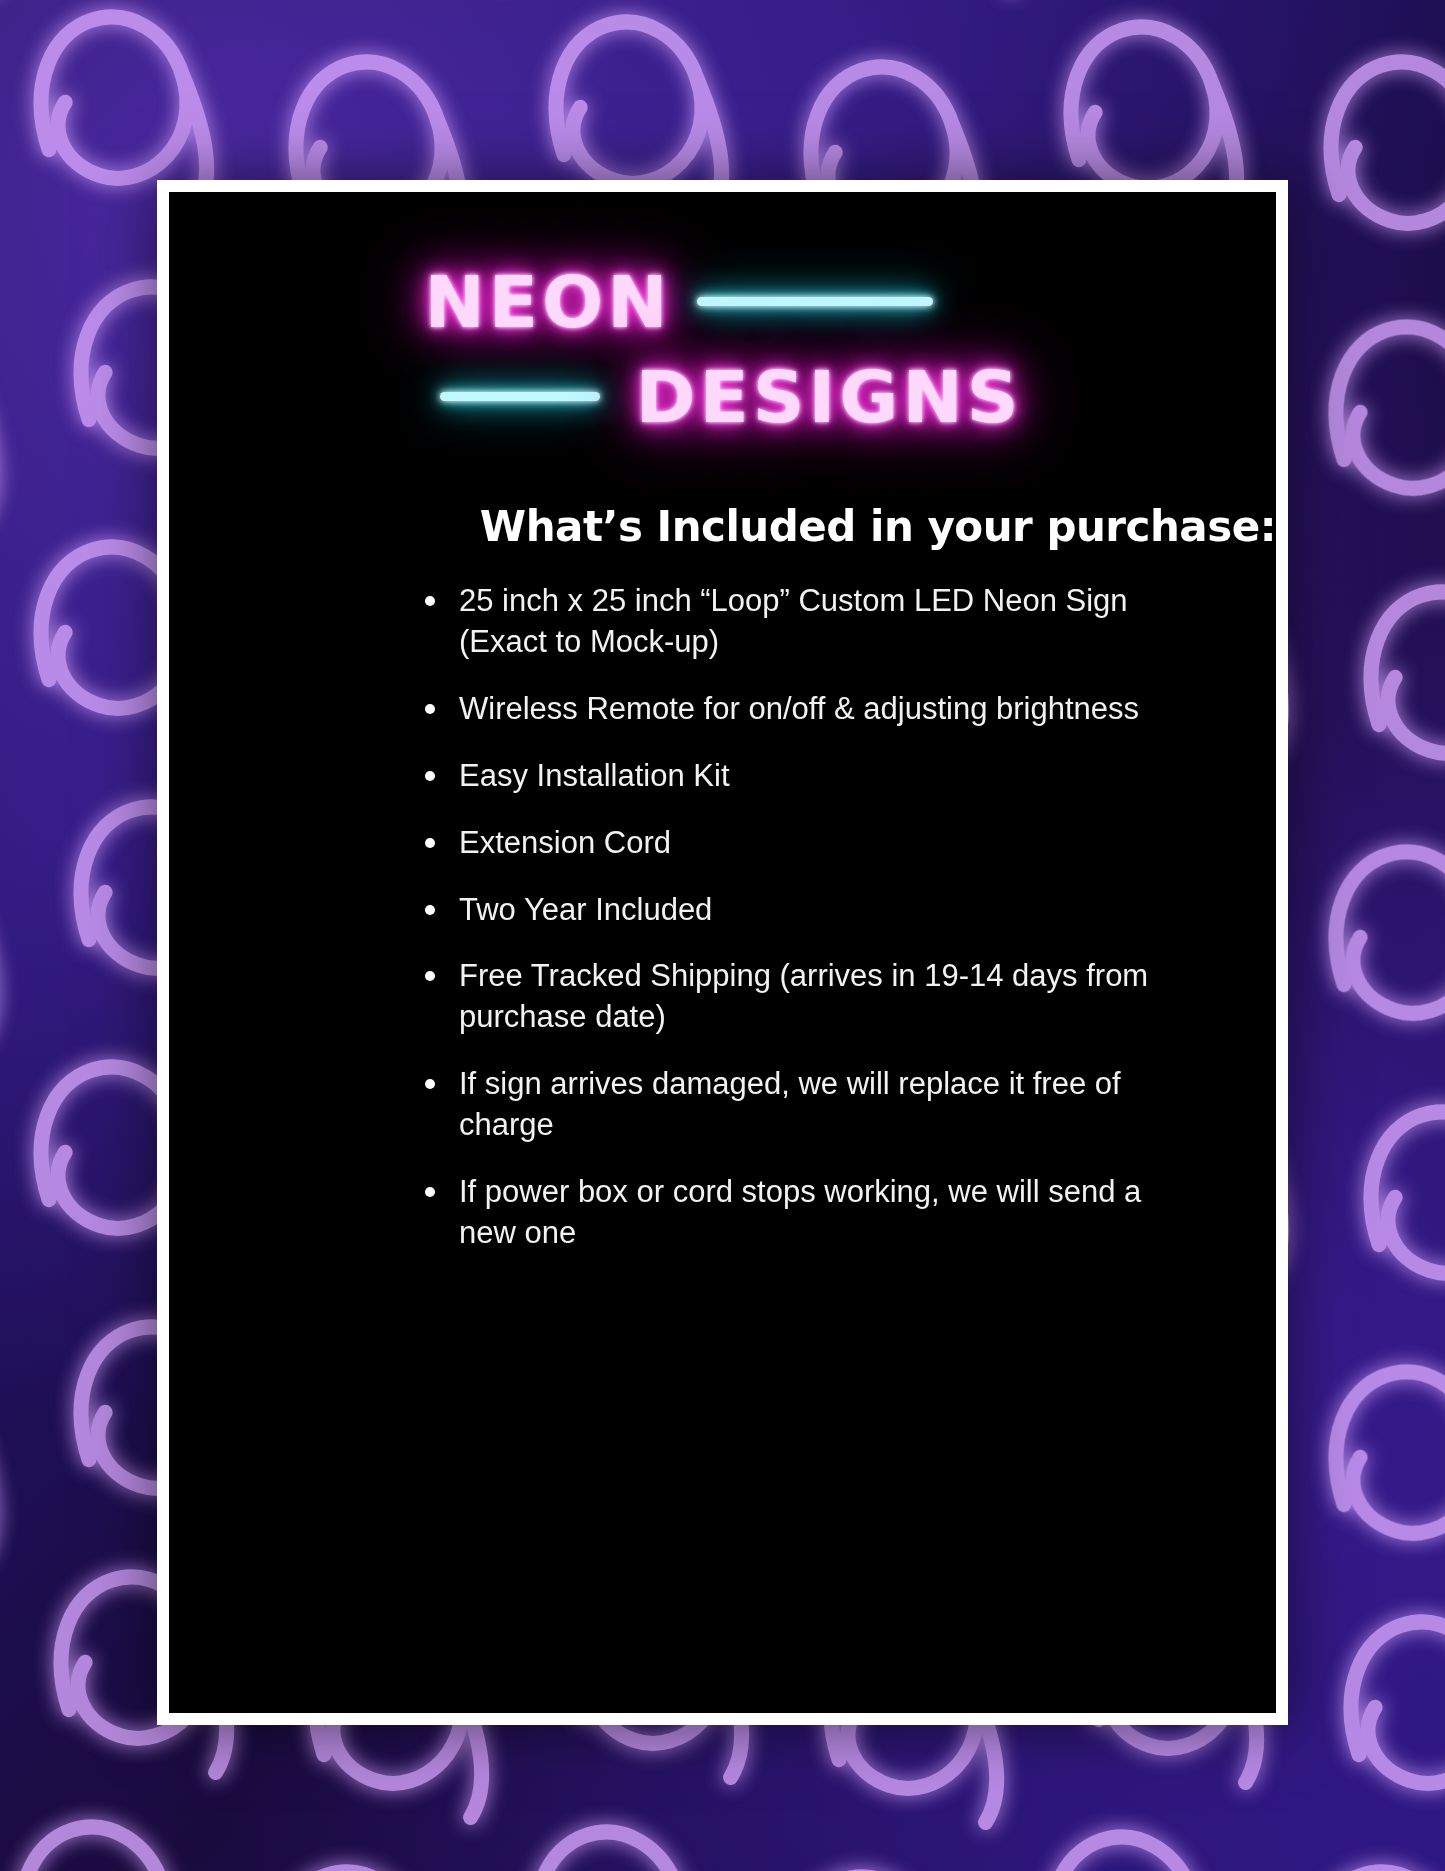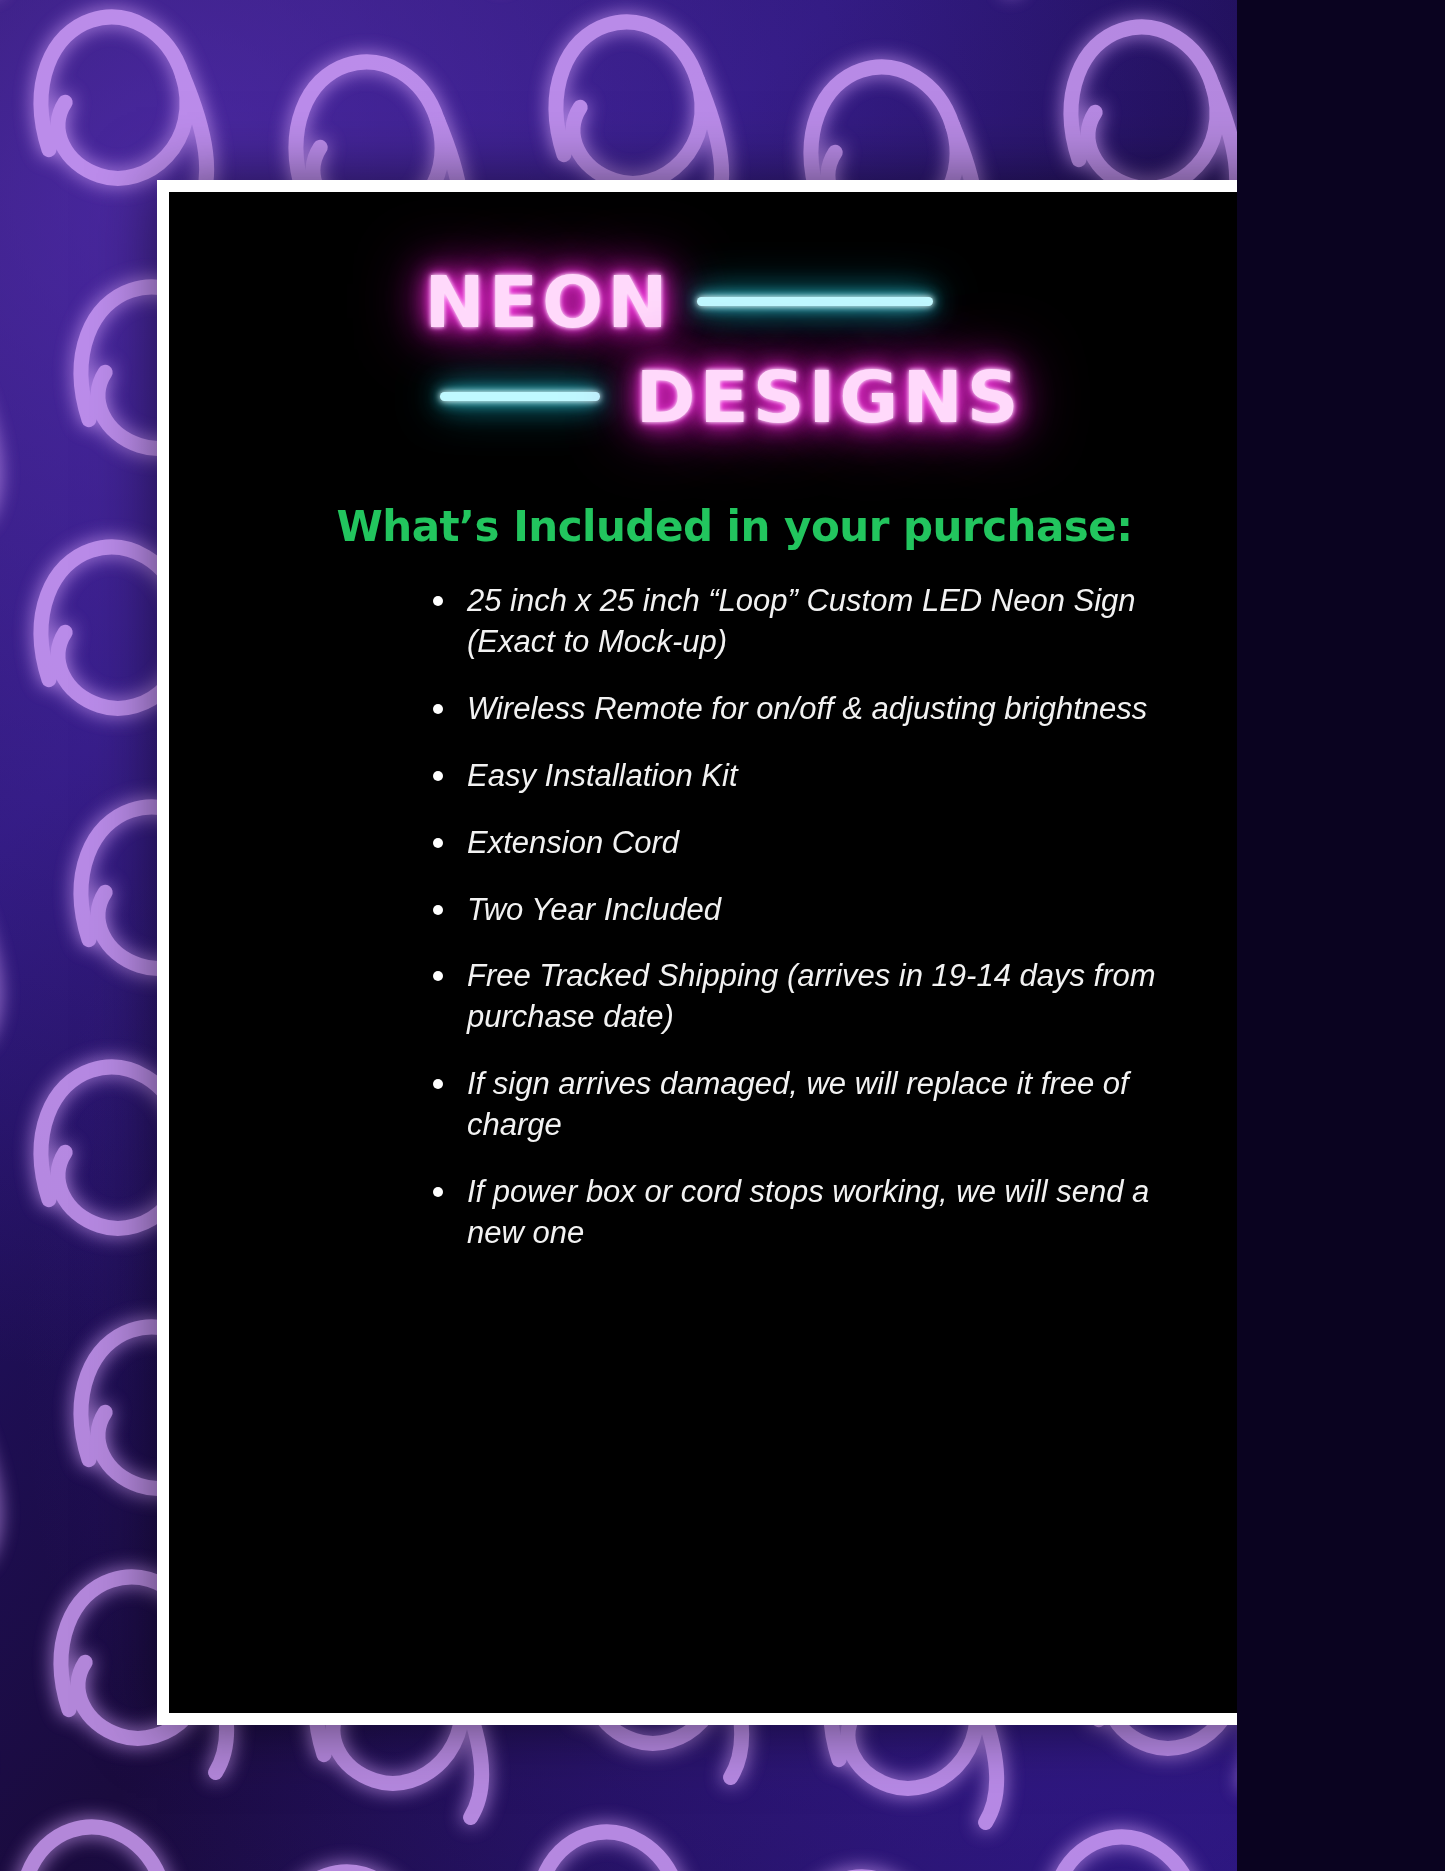--- a/index.html
+++ b/index.html
@@ -10,21 +10,21 @@
   body {
     width: 1445px;
     height: 1871px;
     overflow: hidden;
     font-family: "Liberation Sans", sans-serif;
   }
 
   
   .page {
     position: relative;
-    width: 1237px;
+    width: 1445px;
     height: 1871px;
     background: #140a33;
     overflow: hidden;
   }
   .bg-pattern {
     position: absolute;
     inset: -120px;
     background:
       radial-gradient(circle at 20% 15%, rgba(110,60,220,0.55), transparent 55%),
       radial-gradient(circle at 80% 70%, rgba(80,40,200,0.5), transparent 55%),
@@ -94,35 +94,34 @@
       0 0 14px #43e8f5,
       0 0 28px #1fd0e6,
       0 0 46px #12a8c4;
   }
   .bar-right { width: 236px; margin-left: 26px; }
   .bar-left  { width: 160px; margin-right: 24px; }
 
   
   .heading {
     margin: 58px 0 0;
-    text-align: center;
-    color: #22c55e;
+    text-align: right;
+    color: #ffffff;
     font-family: "DejaVu Sans", sans-serif;
     font-weight: bold;
     font-size: 42px;
     letter-spacing: -0.5px;
     padding-left: 24px;
   }
 
   
   .list {
-    margin: 30px 0 0 8px;
+    margin: 30px 0 0 0;
     padding: 0 110px 0 290px;
     list-style: none;
-    font-style: italic;
   }
   .list li {
     position: relative;
     color: #f2f2f2;
     font-size: 31px;
     line-height: 1.32;
     margin-bottom: 26px;
     font-family: "Liberation Sans", sans-serif;
     font-weight: 400;
   }

